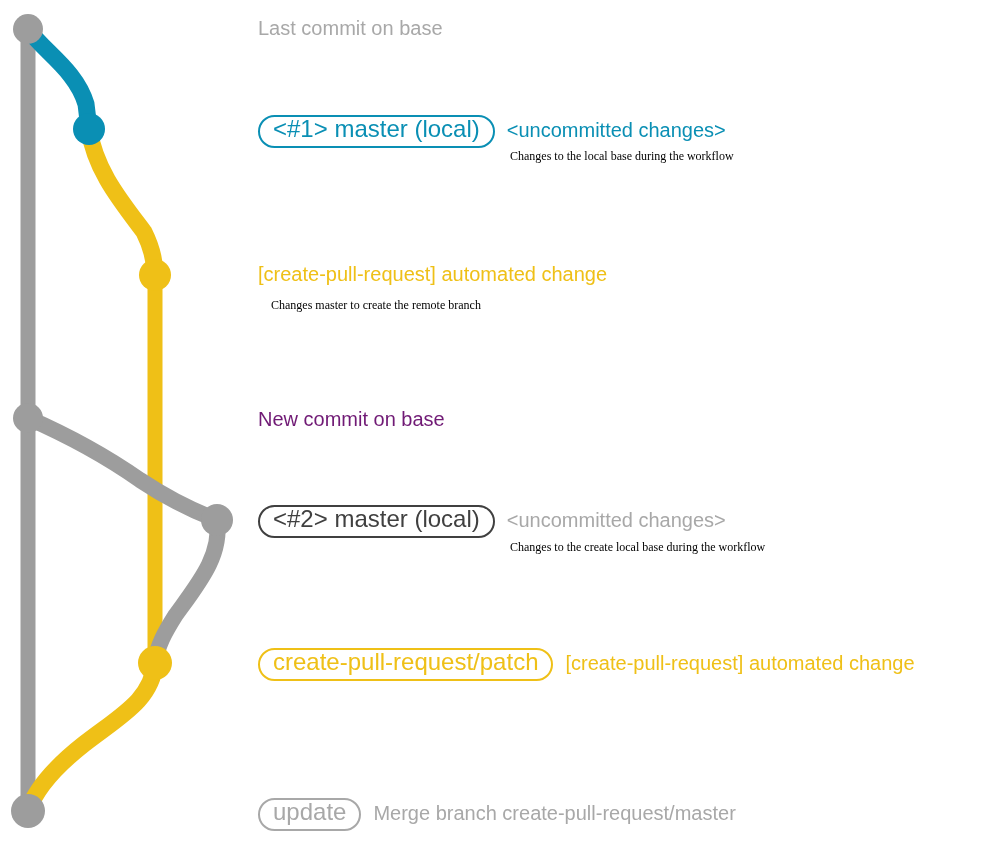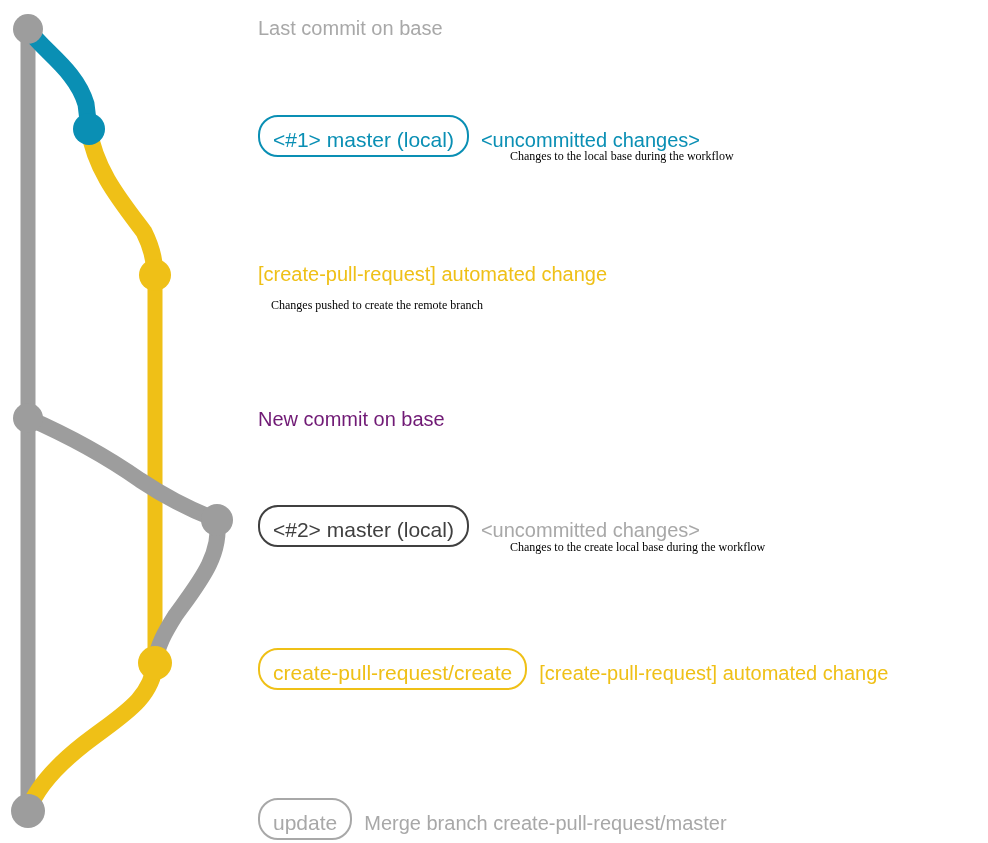--- a/index.html
+++ b/index.html
@@ -45,22 +45,22 @@
     position: absolute;
     display: flex;
     align-items: baseline;
   }
 
   
   .branch-tag {
     display: inline-block;
     border: 2px solid currentColor;
     border-radius: 20px;
-    padding: 12px 13px 5px 13px;
-    font-size: 21px;
+    padding: 0 13px 5px 13px;
+    font-size: 24px;
     line-height: 1;
     white-space: nowrap;
     background: #ffffff;
   }
 
   .commit-subject {
     font-size: 20px;
     line-height: 1;
     white-space: nowrap;
   }
@@ -124,35 +124,35 @@
     <div class="row" style="left:258px; top:115px;">
       <span class="branch-tag" style="color:#0a8fb4;">&lt;#1&gt; master (local)</span>
       <span class="gap"></span>
       <span class="commit-subject" style="color:#0a8fb4;">&lt;uncommitted changes&gt;</span>
     </div>
     <div class="commit-body" style="left:510px; top:150px;">Changes to the local base during the workflow</div>
 
     <div class="row" style="left:258px; top:264px;">
       <span class="headline-only" style="color:#efc017;">[create-pull-request] automated change</span>
     </div>
-    <div class="commit-body" style="left:271px; top:299px;">Changes pushed to create the remote branch</div>
+    <div class="commit-body" style="left:271px; top:299px;">Changes master to create the remote branch</div>
 
     <div class="row" style="left:258px; top:409px;">
       <span class="headline-only" style="color:#701a75;">New commit on base</span>
     </div>
 
     <div class="row" style="left:258px; top:505px;">
       <span class="branch-tag" style="color:#404040;">&lt;#2&gt; master (local)</span>
       <span class="gap"></span>
       <span class="commit-subject" style="color:#a8a8a8;">&lt;uncommitted changes&gt;</span>
     </div>
     <div class="commit-body" style="left:510px; top:541px;">Changes to the create local base during the workflow</div>
 
     <div class="row" style="left:258px; top:648px;">
-      <span class="branch-tag" style="color:#efc017;">create-pull-request/create</span>
+      <span class="branch-tag" style="color:#efc017;">create-pull-request/patch</span>
       <span class="gap"></span>
       <span class="commit-subject" style="color:#efc017;">[create-pull-request] automated change</span>
     </div>
 
     <div class="row" style="left:258px; top:798px;">
       <span class="branch-tag" style="color:#a8a8a8;">update</span>
       <span class="gap"></span>
       <span class="commit-subject" style="color:#a8a8a8;">Merge branch create-pull-request/master</span>
     </div>
 

